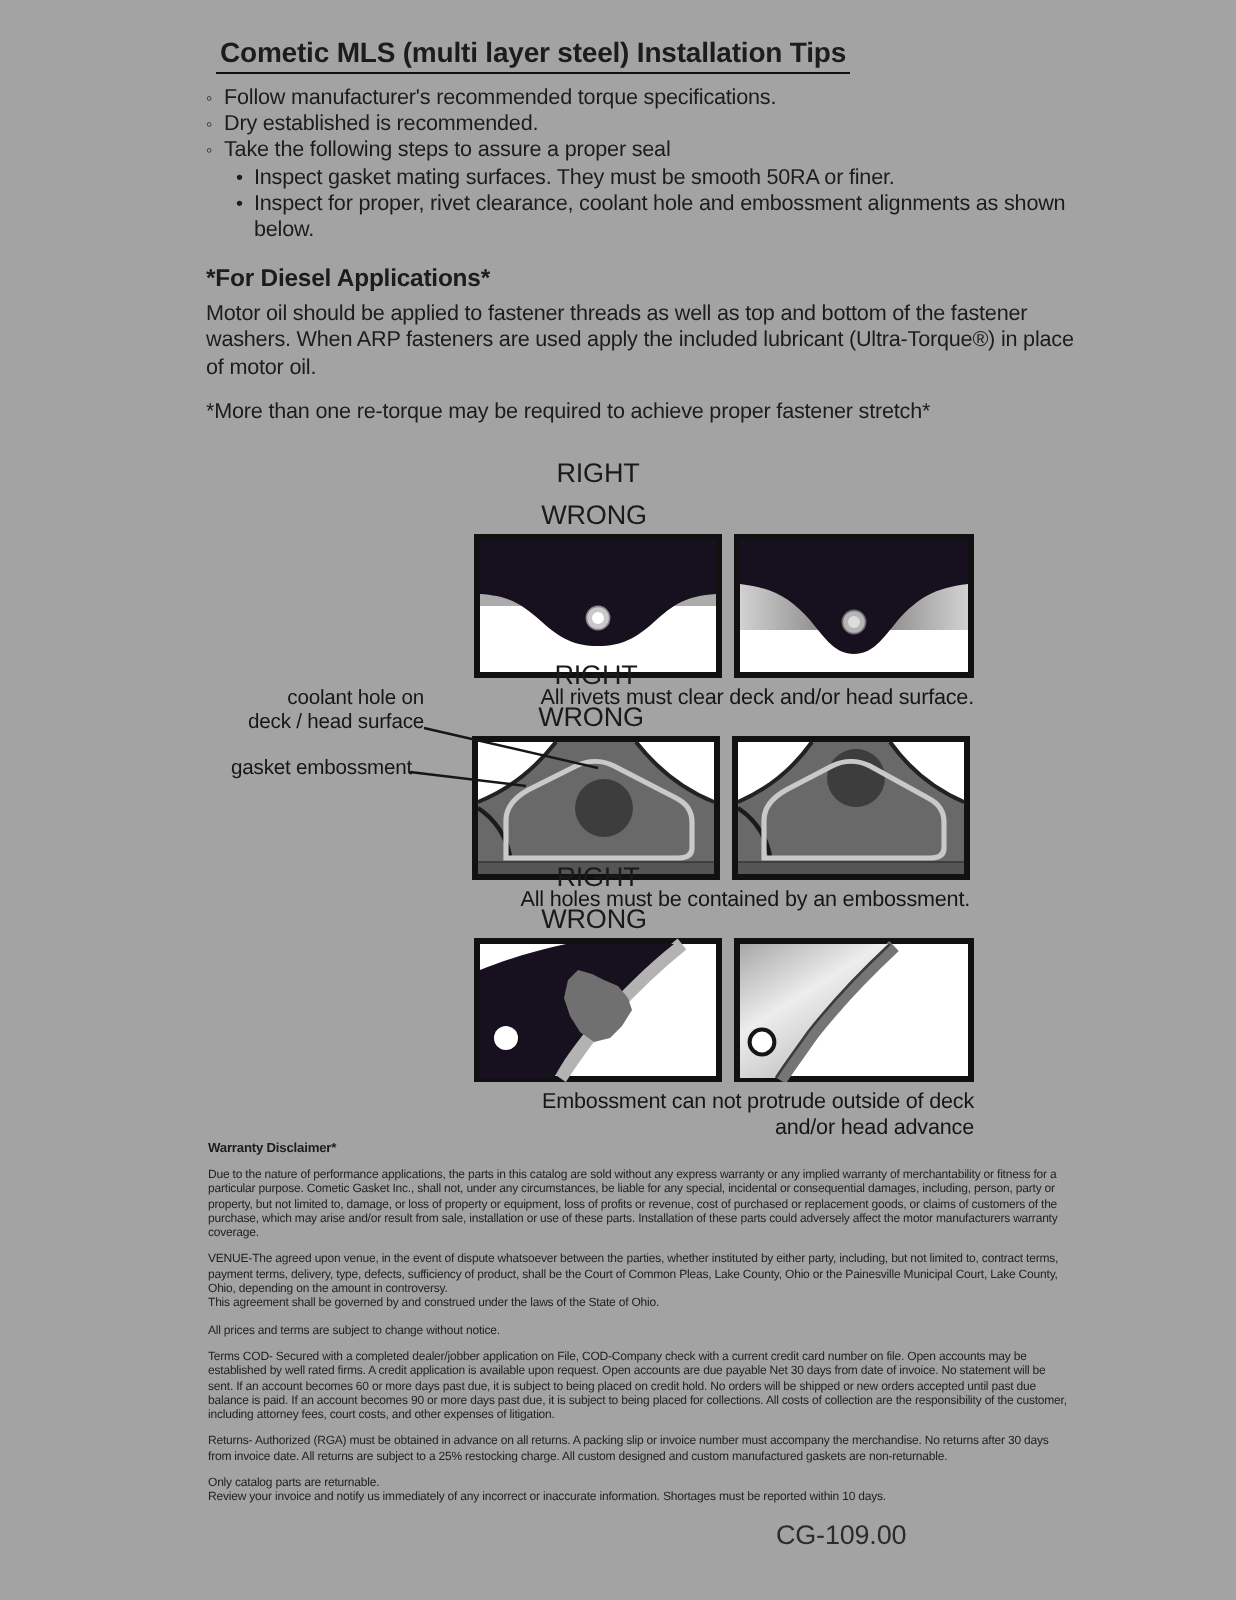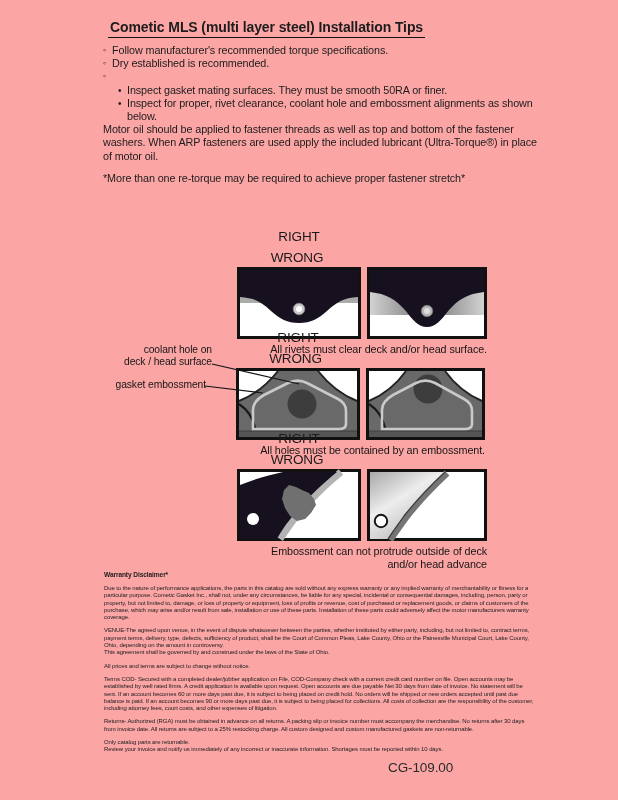--- a/index.html
+++ b/index.html
@@ -1,17 +1,17 @@
 <!DOCTYPE html>
 <html><head>
 <meta charset="utf-8">
 <style>
   html,body{margin:0;padding:0;background:#e8e8e8;}
   .page{
-    position:relative;width:618px;height:800px;background:#fca5a5;
+    position:relative;width:618px;height:800px;background:#a3a3a3;
     font-family:"Liberation Sans", sans-serif;color:#1c1c1c;overflow:hidden;
     margin:0 auto;letter-spacing:-0.1px;
   }
   
   .sec-top{position:absolute;left:103px;top:18px;width:452px;}
   .doc-title{
     display:inline-block;font-size:14px;font-weight:bold;
     border-bottom:1.6px solid #111;padding:0 2px 2px 2px;margin:0 0 6px 5px;
   }
   .bullet-row{display:flex;line-height:13.2px;font-size:10.8px;}
@@ -49,30 +49,32 @@
     <div class="bullet-row">
       <span class="marker">◦</span>
       <span>Follow manufacturer's recommended torque specifications.</span>
     </div>
     <div class="bullet-row">
       <span class="marker">◦</span>
       <span>Dry established is recommended.</span>
     </div>
     <div class="bullet-row">
       <span class="marker">◦</span>
+      <span>Take the following steps to assure a proper seal</span>
     </div>
     <div class="bullet-row sub">
       <span class="marker">•</span>
       <span>Inspect gasket mating surfaces.  They must be smooth 50RA or finer.</span>
     </div>
     <div class="bullet-row sub">
       <span class="marker">•</span>
       <span>Inspect for proper, rivet clearance, coolant hole and embossment alignments as shown below.</span>
     </div>
 
+    <div class="diesel-heading">*For Diesel Applications*</div>
     <p class="body-para">Motor oil should be applied to fastener threads as well as top and bottom of the fastener washers. When ARP fasteners are used apply the included lubricant (Ultra-Torque®) in place of motor oil.</p>
     <p class="body-para note-line">*More than one re-torque may be required to achieve proper fastener stretch*</p>
   </div>
 
   <div class="diag-row" style="left:237px;top:229px;">
     <div class="hdr-flex">
       <div class="hdr" style="width:124px;">RIGHT</div>
       <div class="hdr" style="width:120px;">WRONG</div>
     </div>
     <div class="panel-flex">

